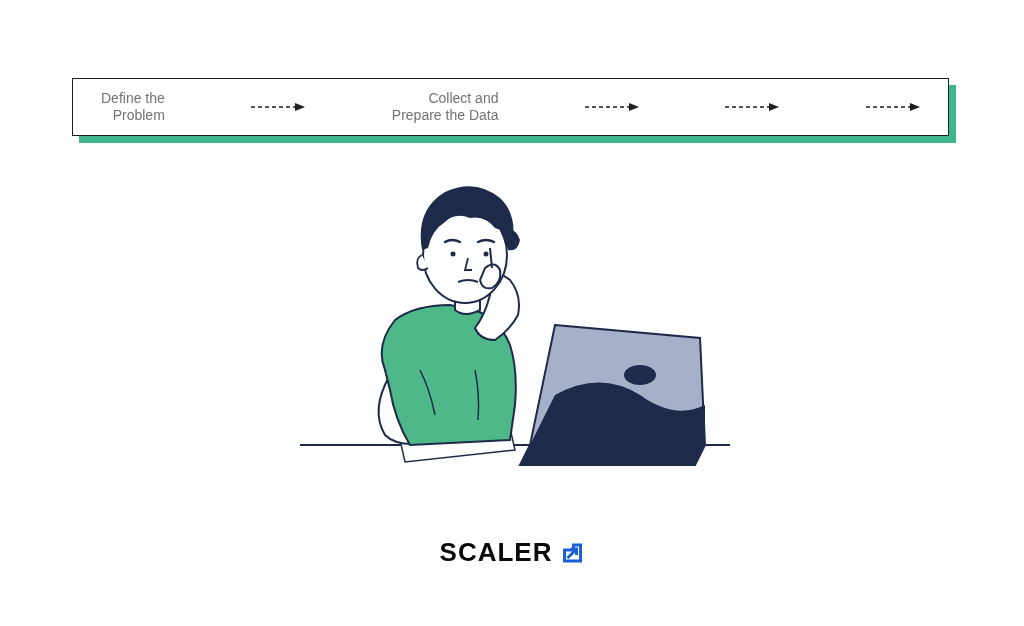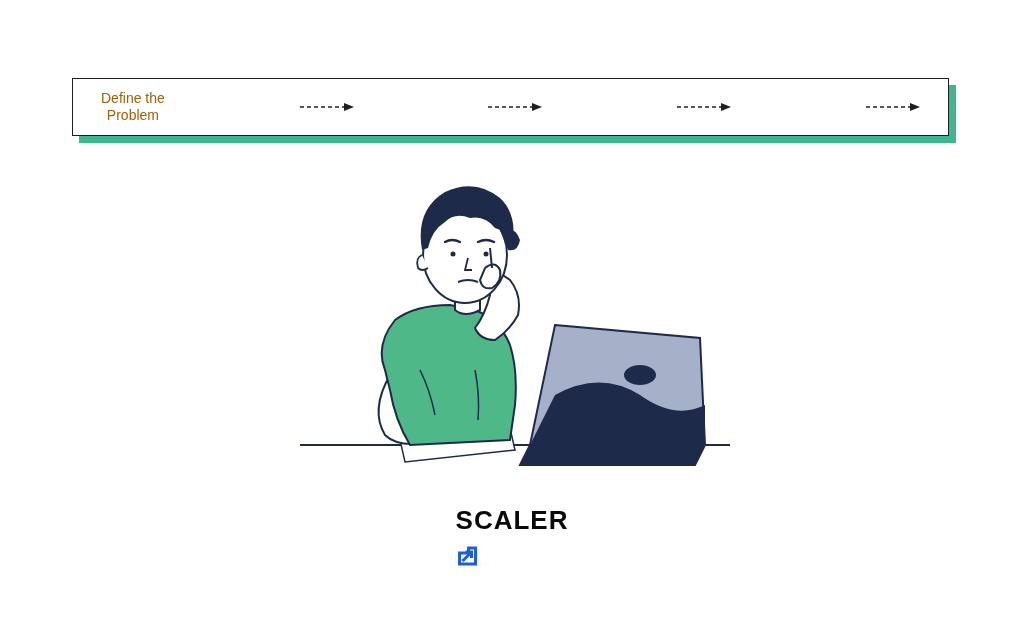--- a/index.html
+++ b/index.html
@@ -35,22 +35,22 @@
       height: 58px;
       background: #ffffff;
       border: 1.5px solid #1f1f1f;
       display: flex;
       align-items: center;
       justify-content: space-between;
       padding: 0 28px;
     }
     .step {
       font-size: 14px;
-      color: #a16207;
-      text-align: center;
+      color: #737373;
+      text-align: right;
       line-height: 1.25;
       font-weight: 400;
       white-space: pre-line;
     }
     .arrow {
       display: flex;
       align-items: center;
       flex-shrink: 0;
     }
     .arrow svg {
@@ -63,23 +63,22 @@
       left: 300px;
       width: 430px;
       height: 310px;
     }
     .brand {
       position: absolute;
       bottom: 58px;
       left: 50%;
       transform: translateX(-50%);
       display: flex;
-      align-items: flex-start;
+      align-items: center;
       gap: 8px;
-      flex-direction: column;
     }
     .brand-text {
       font-size: 26px;
       font-weight: 900;
       letter-spacing: 1px;
       color: #0a0a0a;
     }
     .brand-icon {
       width: 24px;
       height: 24px;
@@ -92,20 +91,22 @@
   <div class="flow-shadow"></div>
   <div class="flow-box">
     <div class="step">Define the
 Problem</div>
     <div class="arrow">
       <svg viewBox="0 0 54 10">
           <line x1="0" y1="5" x2="44" y2="5" stroke="#1f1f1f" stroke-width="1.4" stroke-dasharray="4,3"></line>
           <polygon points="44,1 54,5 44,9" fill="#1f1f1f"></polygon>
         </svg>
     </div>
+    <div class="step">Collect and
+Prepare the Data</div>
     <div class="arrow">
       <svg viewBox="0 0 54 10">
           <line x1="0" y1="5" x2="44" y2="5" stroke="#1f1f1f" stroke-width="1.4" stroke-dasharray="4,3"></line>
           <polygon points="44,1 54,5 44,9" fill="#1f1f1f"></polygon>
         </svg>
     </div>
     <div class="arrow">
       <svg viewBox="0 0 54 10">
           <line x1="0" y1="5" x2="44" y2="5" stroke="#1f1f1f" stroke-width="1.4" stroke-dasharray="4,3"></line>
           <polygon points="44,1 54,5 44,9" fill="#1f1f1f"></polygon>

